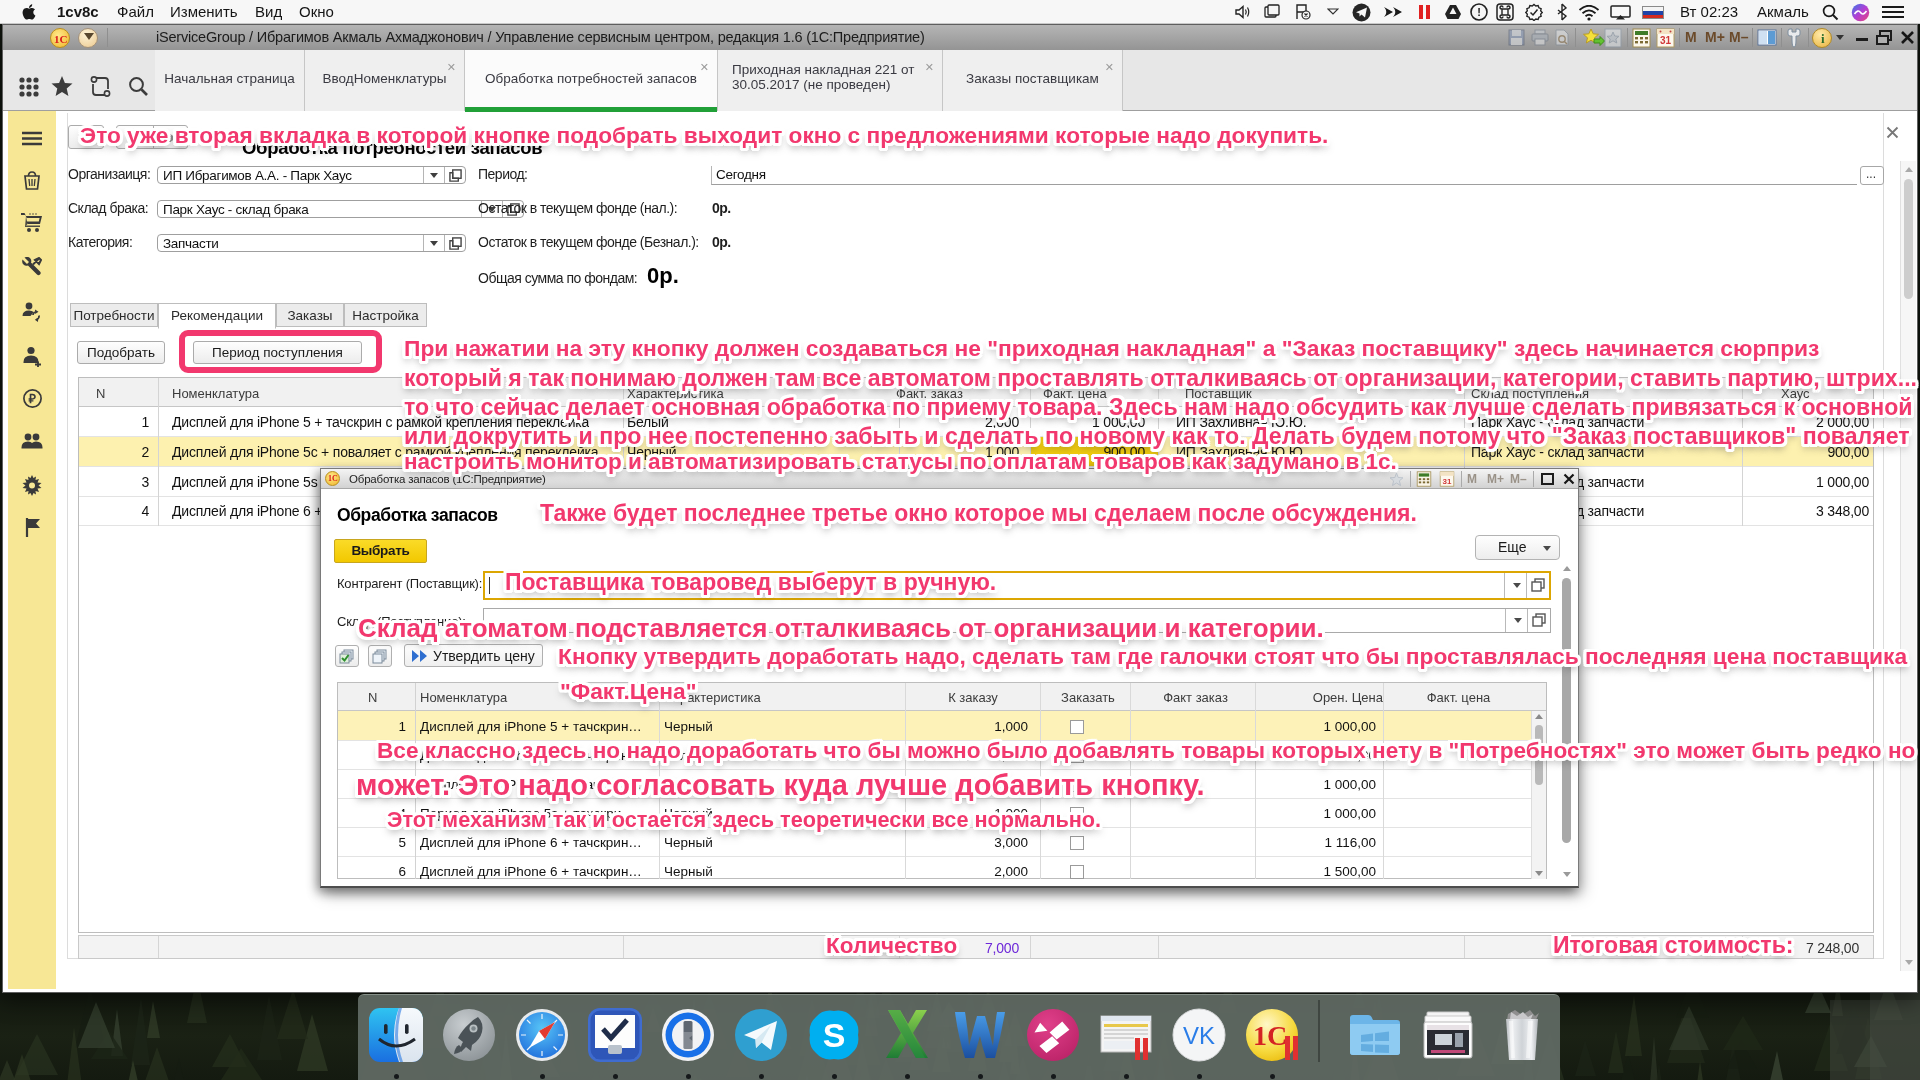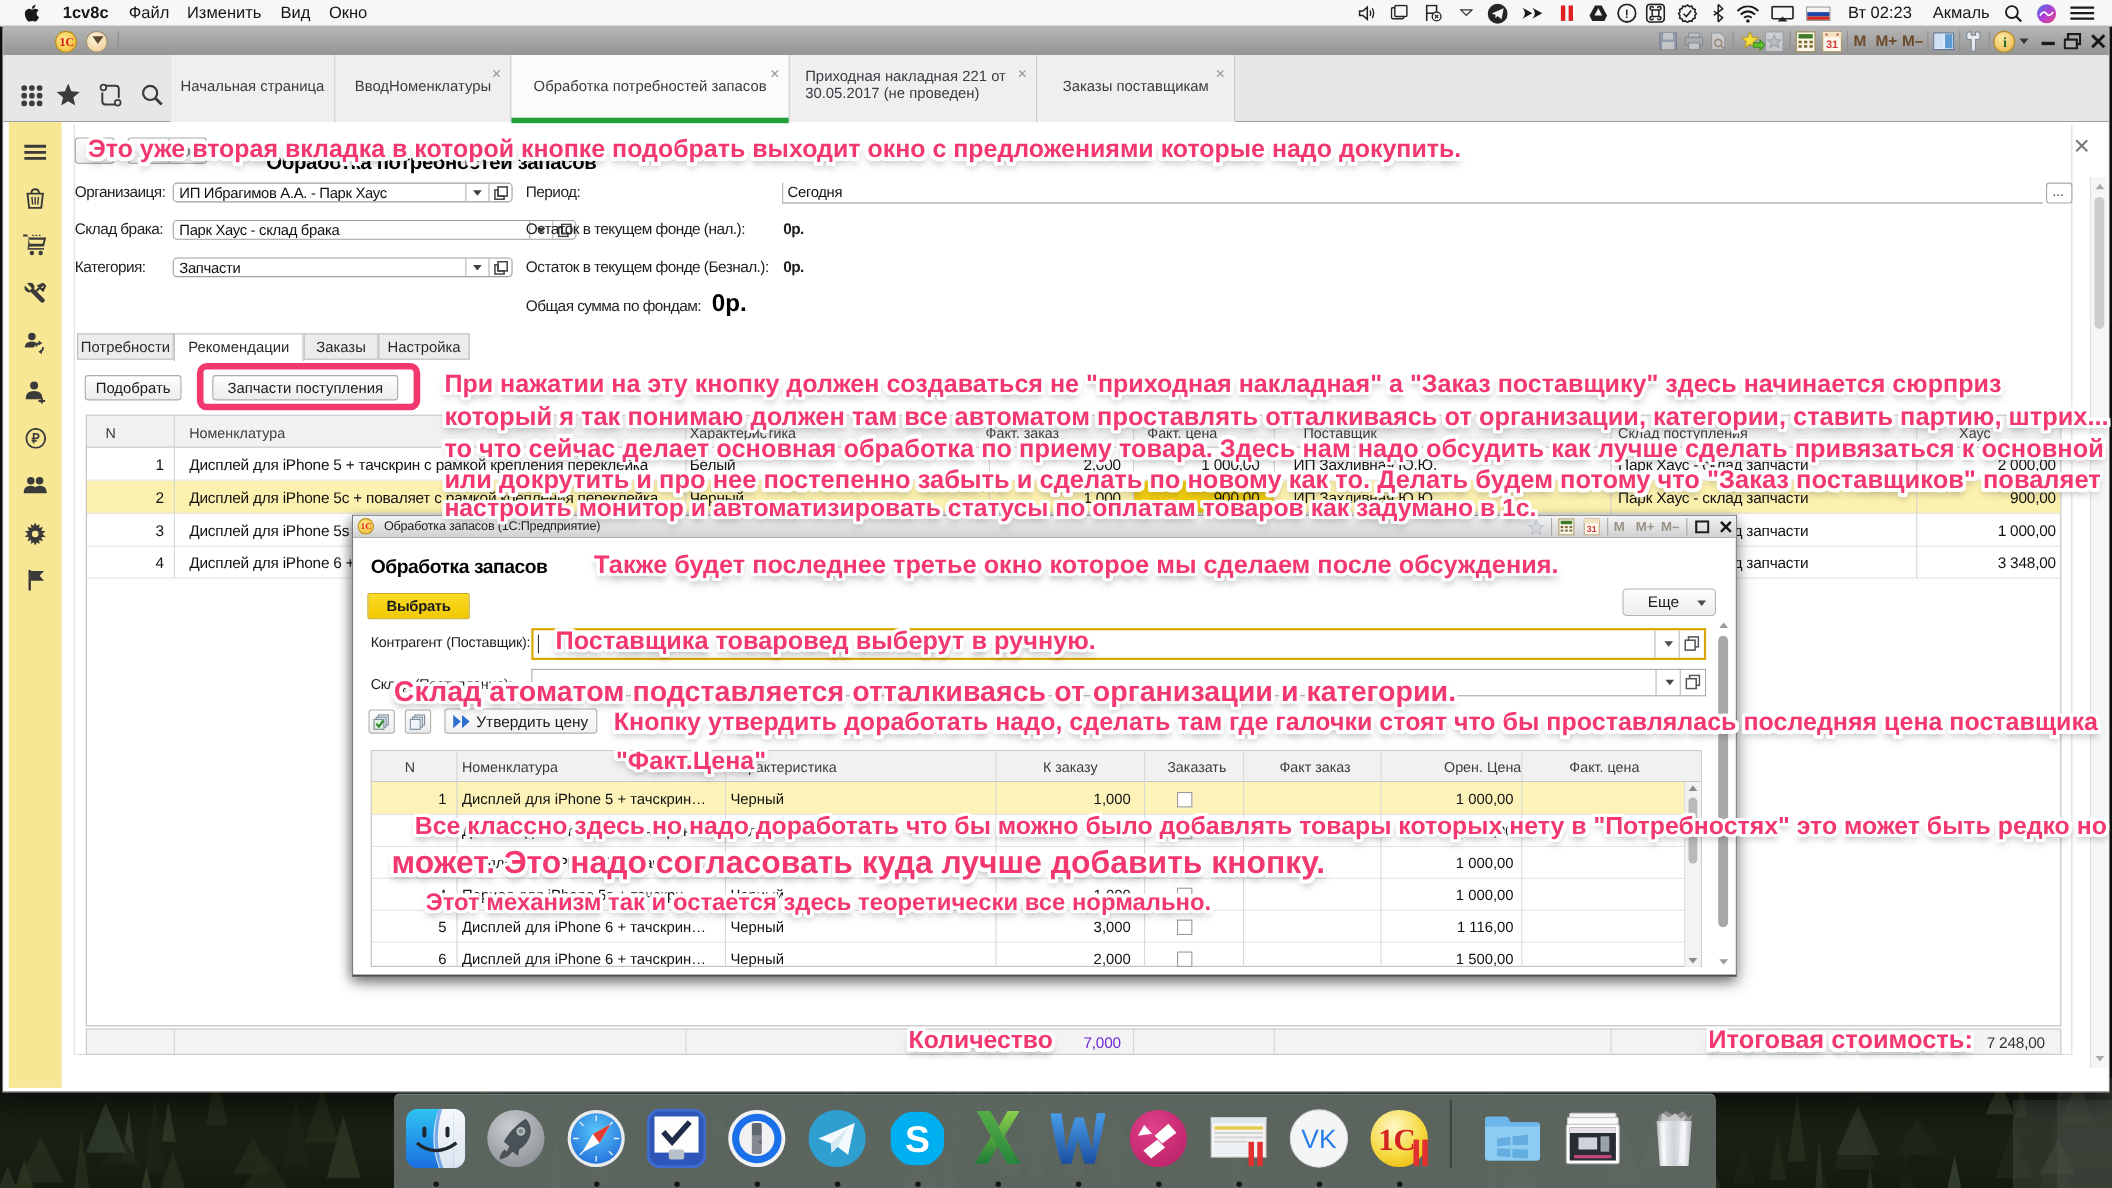--- a/index.html
+++ b/index.html
@@ -307,20 +307,21 @@
 
 <div id="win">
   <div id="titlebar">
     <div class="abs" style="left:47px; top:3px; width:20px; height:20px; border-radius:50%; background:radial-gradient(circle at 40% 35%, #ffe98a, #f0b428); border:1px solid #b98f1e;">
       <div style="position:absolute; left:3px; top:4px; font-size:11px; font-weight:bold; color:#d91a1a; font-family:'Liberation Serif',serif;">1С</div>
     </div>
     <div class="abs" style="left:75px; top:3px; width:20px; height:20px; border-radius:50%; background:radial-gradient(circle at 40% 30%, #fdf3d8, #ecc98e); border:1px solid #a5927a;">
       <div style="position:absolute; left:5px; top:4px; width:0; height:0; border-left:5px solid transparent; border-right:5px solid transparent; border-top:7px solid #58472e;"></div>
     </div>
     <div class="abs" style="left:104px; top:3px; width:1px; height:19px; background:#8f8f8f;"></div>
+    <div class="ttext">iServiceGroup / Ибрагимов Акмаль Ахмаджонович / Управление сервисным центром, редакция 1.6  (1С:Предприятие)</div>
 
     <svg class="abs" style="left:1505px; top:4px;" width="17" height="17" viewBox="0 0 17 17" opacity="0.45">
         <rect x="1" y="1" width="15" height="15" fill="#7b90b8" stroke="#44516b"></rect>
         <rect x="4" y="1" width="9" height="6" fill="#dfe5ee"></rect>
         <rect x="3" y="9" width="11" height="7" fill="#eef1f5"></rect>
       </svg>
     <svg class="abs" style="left:1528px; top:4px;" width="18" height="17" viewBox="0 0 18 17" opacity="0.45">
         <rect x="4" y="1" width="10" height="4" fill="#cfd6de" stroke="#6a7687"></rect>
         <rect x="1" y="5" width="16" height="7" rx="1" fill="#aab4c0" stroke="#5d6878"></rect>
         <rect x="4" y="10" width="10" height="6" fill="#f2f4f6" stroke="#6a7687"></rect>
@@ -561,21 +562,21 @@
 <div class="lbl" style="left:712px; top:234px; font-weight:bold; z-index:13;">0р.</div>
 <div class="lbl" style="left:478px; top:270px; z-index:13;">Общая сумма по фондам:</div>
 <div class="abs" style="left:647px; top:263px; font-size:22px; font-weight:bold; color:#000; z-index:13;">0р.</div>
 
 <div class="stab" style="left:70px; width:88px; top:303px; z-index:13;">Потребности</div>
 <div class="stab" style="left:158px; width:118px; top:303px; background:#fff; border-bottom:1px solid #fff; height:26px; z-index:14;">Рекомендации</div>
 <div class="stab" style="left:276px; width:68px; top:303px; z-index:13;">Заказы</div>
 <div class="stab" style="left:344px; width:83px; top:303px; z-index:13;">Настройка</div>
 
 <div class="btn" style="left:77px; top:341px; width:88px; height:23px; line-height:21px; z-index:13;">Подобрать</div>
-<div class="btn" style="left:193px; top:341px; width:169px; height:23px; line-height:21px; z-index:13;">Запчасти поступления</div>
+<div class="btn" style="left:193px; top:341px; width:169px; height:23px; line-height:21px; z-index:13;">Период поступления</div>
 
 <div class="abs" style="left:78px; top:377px; width:1796px; height:556px; border:1px solid #bdbdbd; background:#fff; z-index:13;" id="mtable">
   <div style="position:absolute; left:0; top:0; width:100%; height:29px; background:#f1f1f1; border-bottom:1px solid #c6c6c6;"></div>
   <div class="th" style="left:17px; top:8px;">N</div>
   <div class="th" style="left:93px; top:8px;">Номенклатура</div>
   <div class="th" style="left:548px; top:8px;">Характеристика</div>
   <div class="th" style="left:817px; top:8px;">Факт. заказ</div>
   <div class="th" style="left:964px; top:8px;">Факт. цена</div>
   <div class="th" style="left:1106px; top:8px;">Поставщик</div>
   <div class="th" style="left:1392px; top:8px;">Склад поступления</div>

